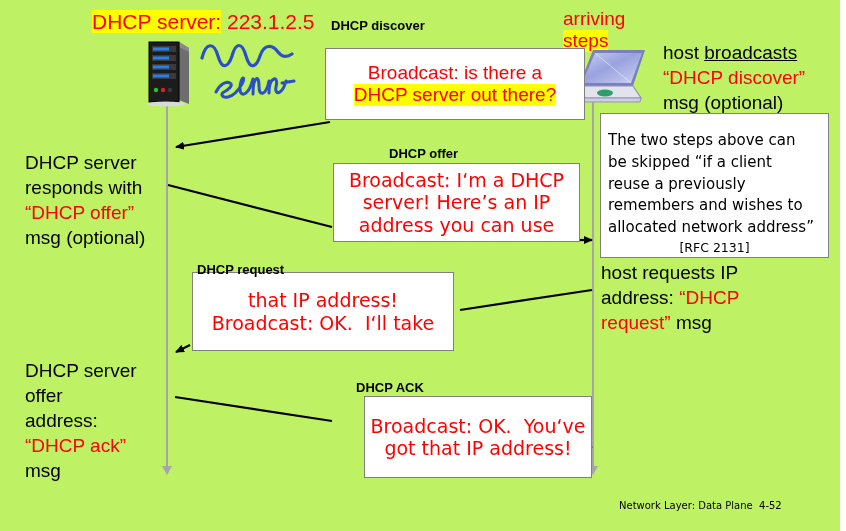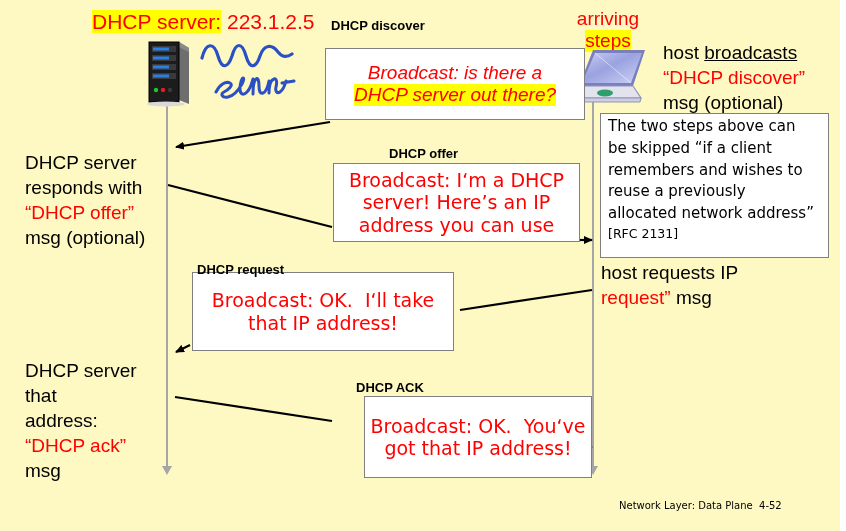--- a/index.html
+++ b/index.html
@@ -4,21 +4,21 @@
 <style>
   html, body {
     margin: 0;
     padding: 0;
     background: #ffffff;
   }
   #slide {
     position: relative;
     width: 840px;
     height: 531px;
-    background: #fef9c3;
+    background: #bef264;
     font-family: "Liberation Sans", sans-serif;
     overflow: hidden;
   }
 
   
   .timeline {
     position: absolute;
     width: 2px;
     background: #a6a6a6;
   }
@@ -85,24 +85,24 @@
   
   .rfcbox {
     position: absolute;
     box-sizing: border-box;
     border: 1.5px solid #808080;
     background: #ffffff;
     font-family: "DejaVu Sans", sans-serif;
     font-size: 15px;
     color: #000000;
     line-height: 1.45;
-    padding: 2px 7px 3px 7px;
+    padding: 16px 7px 3px 7px;
     z-index: 6;
   }
-  .rfcbox .small { font-size: 12.5px; }
+  .rfcbox .small { font-size: 12.5px; text-align: center; }
   .rfcbox div { white-space: pre; }
 
   
   .footer {
     position: absolute;
     font-family: "DejaVu Sans", sans-serif;
     font-size: 10px;
     color: #000000;
     white-space: pre;
   }
@@ -154,21 +154,21 @@
     </svg>
   </div>
 
   <div class="hand" style="left:196px; top:36px;">
     <svg width="108" height="66" viewBox="0 0 108 66">
       <path d="M6,22 C10,6 18,6 22,20 C26,34 32,32 36,20 C40,6 46,6 50,20 C54,34 60,32 64,20 C68,8 76,8 82,16 C86,21 90,22 96,18" fill="none" stroke="#2b4fc4" stroke-width="3.2" stroke-linecap="round"></path>
       <path d="M20,56 C24,48 30,45 34,47 C38,49 32,54 28,56 C24,58 26,62 32,61 C38,60 42,55 46,48 C48,44 48,42 47,42 C46,42 44,47 44,53 C44,58 47,60 51,56 C55,52 56,46 57,43 M57,58 C57,50 58,45 60,43 C62,41 63,45 63,50 C63,55 64,58 67,57 C70,56 72,50 73,45 M73,57 C73,49 75,44 78,43 C81,42 81,47 80,51 C79,55 81,58 84,56 C87,54 89,49 90,45 M86,47 L98,45" fill="none" stroke="#2b4fc4" stroke-width="3" stroke-linecap="round" stroke-linejoin="round"></path>
     </svg>
   </div>
 
-  <div class="title" style="left:563px; top:8px; font-size:19px; text-align:center; width:90px;">
+  <div class="title" style="left:563px; top:8px; font-size:19px; width:90px;">
     <div>arriving</div>
     <div style="display:inline-block;" class="hl">steps</div>
   </div>
 
   <div class="laptop" style="left:571px; top:48px;">
     <svg width="84" height="62" viewBox="0 0 84 62">
       <defs>
         <linearGradient id="scr" x1="0" y1="0" x2="1" y2="1">
           <stop offset="0%" stop-color="#c9cdf0"></stop>
           <stop offset="45%" stop-color="#9aa2e0"></stop>
@@ -211,74 +211,75 @@
     <path d="M578,240 L592,240" stroke="#000000" stroke-width="2.2" fill="none" marker-end="url(#ah)"></path>
 
     <path d="M460,310 L592,290" stroke="#000000" stroke-width="2.2" fill="none"></path>
     <path d="M190,345 L176,352" stroke="#000000" stroke-width="2.2" fill="none" marker-end="url(#ah)"></path>
 
     <path d="M175,397 L332,421" stroke="#000000" stroke-width="2.2" fill="none"></path>
     <path d="M565,447 L592,447" stroke="#000000" stroke-width="2.2" fill="none" marker-end="url(#ah)"></path>
   </svg>
 
   <div class="boxlabel" style="left:331px; top:18px;text-align:center;">DHCP discover</div>
-  <div class="msgbox plain" style="left:325px; top:48px; width:260px; height:72px;font-style:italic;">
+  <div class="msgbox plain" style="left:325px; top:48px; width:260px; height:72px;">
     <span>Broadcast: is there a</span>
     <span class="hl">DHCP server out there?</span>
   </div>
 
   <div class="boxlabel" style="left:389px; top:146px;text-align:center;">DHCP offer</div>
   <div class="msgbox serif-ish" style="left:333px; top:163px; width:247px; height:79px;">
     <span>Broadcast: I‘m a DHCP</span>
     <span>server! Here’s an IP</span>
     <span>address you can use</span>
   </div>
 
   <div class="boxlabel" style="left:197px; top:262px;">DHCP request</div>
   <div class="msgbox serif-ish" style="left:192px; top:272px; width:262px; height:79px;">
+    <span>that IP address!</span>
     <span>Broadcast: OK.  I‘ll take</span>
-    <span>that IP address!</span>
   </div>
 
   <div class="boxlabel" style="left:356px; top:380px;">DHCP ACK</div>
   <div class="msgbox serif-ish" style="left:337px; top:396px; width:228px; height:82px;margin-left:27px;">
     <span>Broadcast: OK.  You‘ve</span>
     <span>got that IP address!</span>
   </div>
 
   <div class="sidetext" style="left:25px; top:150px;">
     <div>DHCP server</div>
     <div>responds with</div>
     <div class="red">“DHCP offer”</div>
     <div>msg (optional)</div>
   </div>
 
   <div class="sidetext" style="left:25px; top:358px;">
     <div>DHCP server</div>
-    <div>that</div>
+    <div>offer</div>
     <div>address:</div>
     <div class="red">“DHCP ack”</div>
     <div>msg</div>
   </div>
 
   <div class="sidetext" style="left:663px; top:34px;margin-top:6px;">
     <div><span>host </span><span class="u">broadcasts</span></div>
     <div class="red">“DHCP discover”</div>
     <div>msg (optional)</div>
   </div>
 
   <div class="rfcbox" style="left:600px; top:113px; width:229px; height:145px;">
     <div>The two steps above can</div>
     <div>be skipped “if a client</div>
+    <div>reuse a previously</div>
     <div>remembers and wishes to</div>
-    <div>reuse a previously</div>
     <div>allocated network address”</div>
     <div class="small">[RFC 2131]</div>
   </div>
 
   <div class="sidetext" style="left:601px; top:260px;">
     <div>host requests IP</div>
+    <div><span>address: </span><span class="red">“DHCP</span></div>
     <div><span class="red">request”</span><span> msg</span></div>
   </div>
 
   <div class="footer" style="left:619px; top:500px;">Network Layer: Data Plane  4-52</div>
 
 </div>
 
 </body></html>

